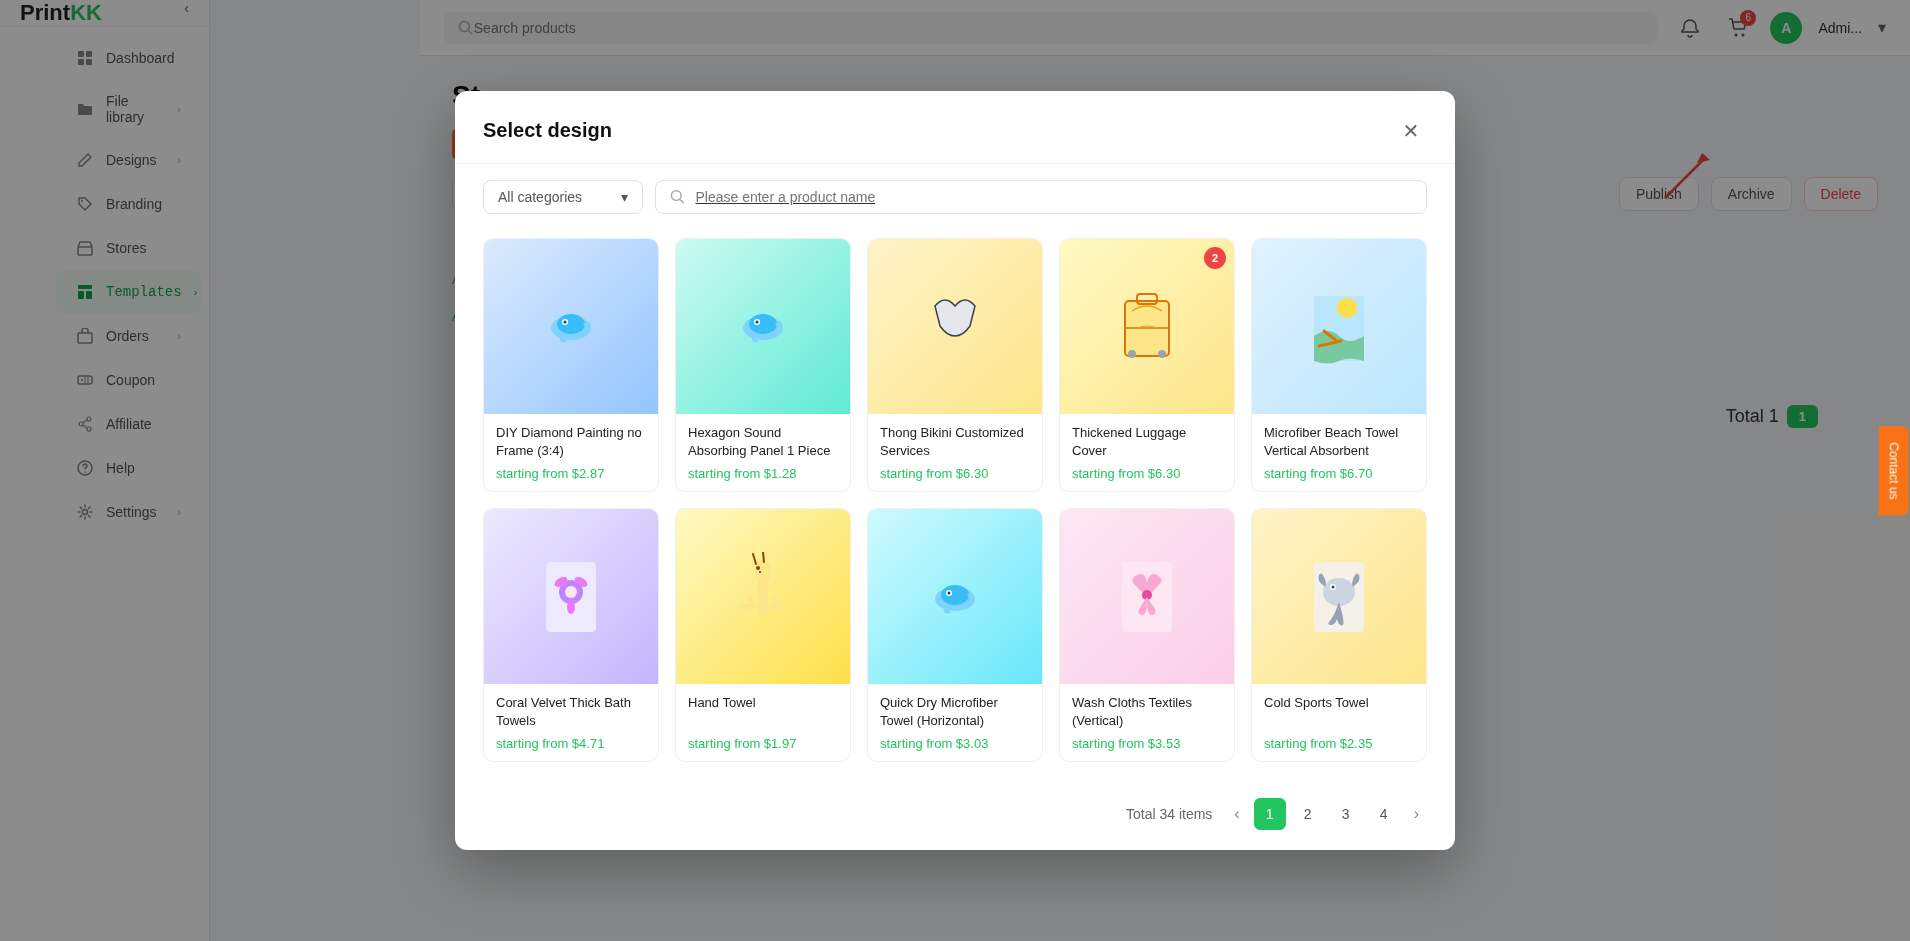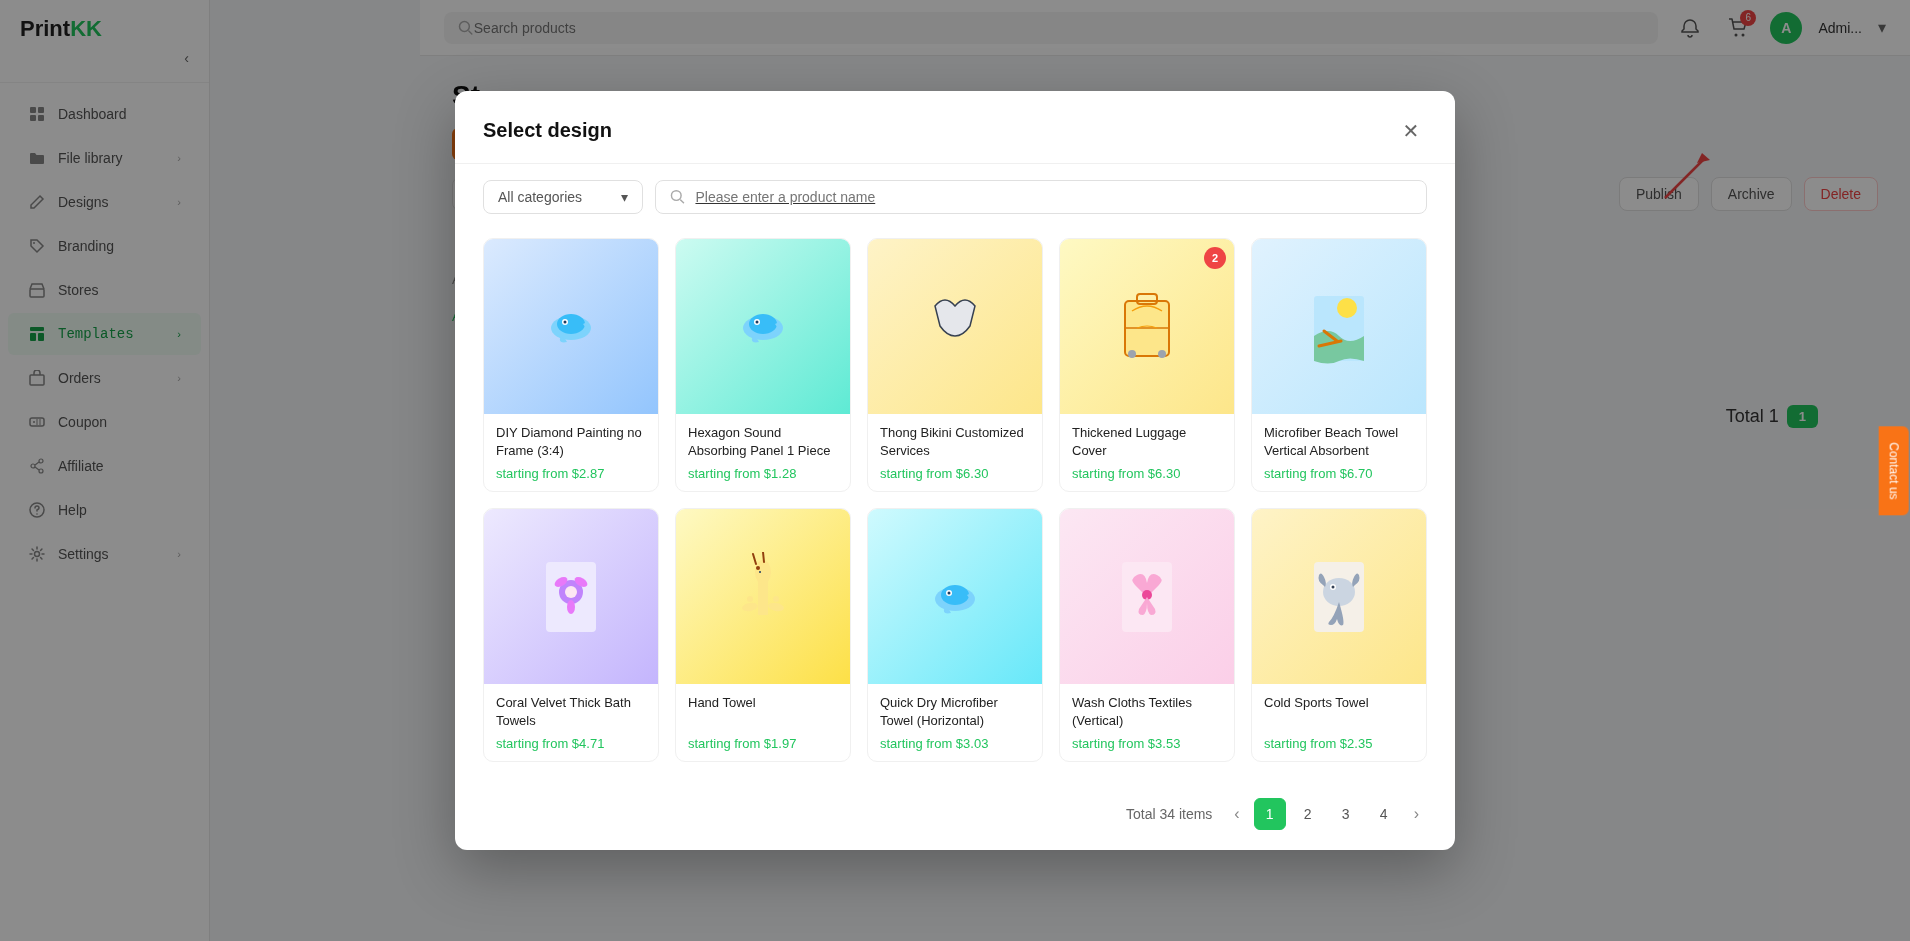--- a/index.html
+++ b/index.html
@@ -3,23 +3,23 @@
   <meta charset="utf-8">
   <style>
     * { box-sizing: border-box; margin: 0; padding: 0; }
     body { font-family: -apple-system, BlinkMacSystemFont, 'Segoe UI', sans-serif; background: #f0f0f0; width: 1910px; height: 941px; overflow: hidden; position: relative; }
 
     
     .bg-page { width: 100%; height: 100%; background: #f5f5f5; display: flex; }
 
     
     .sidebar { width: 210px; background: #fff; height: 100%; border-right: 1px solid #e8e8e8; flex-shrink: 0; display: flex; flex-direction: column; }
-    .sidebar-logo { padding: 16px 20px; display: flex; align-items: flex-start; gap: 8px; border-bottom: 1px solid #f0f0f0; flex-direction: column; }
+    .sidebar-logo { padding: 0 20px; display: flex; align-items: flex-start; gap: 8px; border-bottom: 1px solid #f0f0f0; }
     .sidebar-toggle { margin-left: auto; color: #666; cursor: pointer; font-size: 14px; }
-    .sidebar-nav { flex: 1; padding: 8px 0; }
+    .sidebar-nav { flex: 1; padding: 8px 0; margin-left: 48px; }
     .nav-item { display: flex; align-items: center; gap: 12px; padding: 12px 20px; cursor: pointer; color: #555; font-size: 14px; border-radius: 6px; margin: 2px 8px; }
     .nav-item.active { background: #f0fdf4; color: #16a34a; }
     .nav-icon { width: 18px; height: 18px; display: flex; align-items: center; justify-content: center; flex-shrink: 0; }
     .nav-label { flex: 1; }
     .nav-arrow { font-size: 11px; color: #aaa; }
 
     
     .header { height: 56px; background: #fff; border-bottom: 1px solid #e8e8e8; display: flex; align-items: center; padding: 0 24px; gap: 16px; position: absolute; top: 0; left: 210px; right: 0; }
     .search-bar { flex: 1; display: flex; align-items: center; background: #f5f5f5; border-radius: 8px; padding: 8px 14px; gap: 0; }
     .search-bar input { border: none; background: transparent; outline: none; font-size: 14px; color: #666; width: 100%; }

